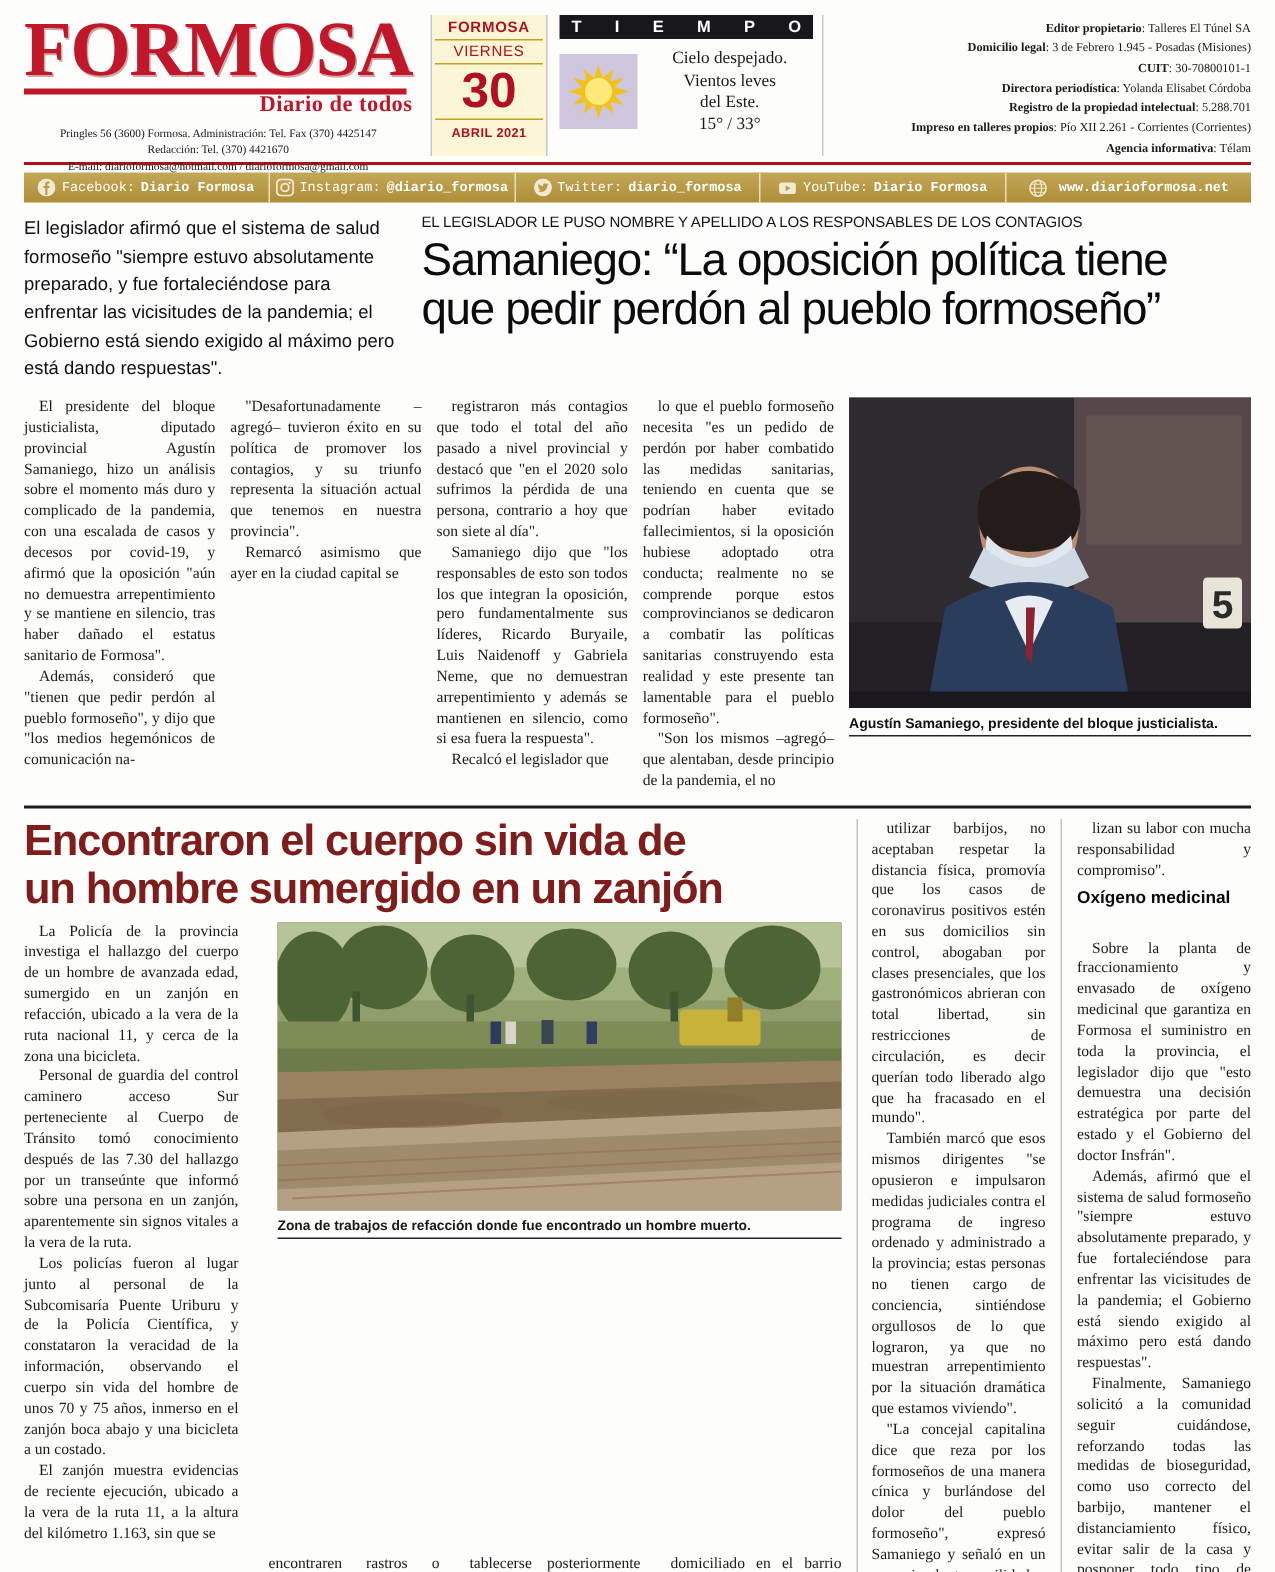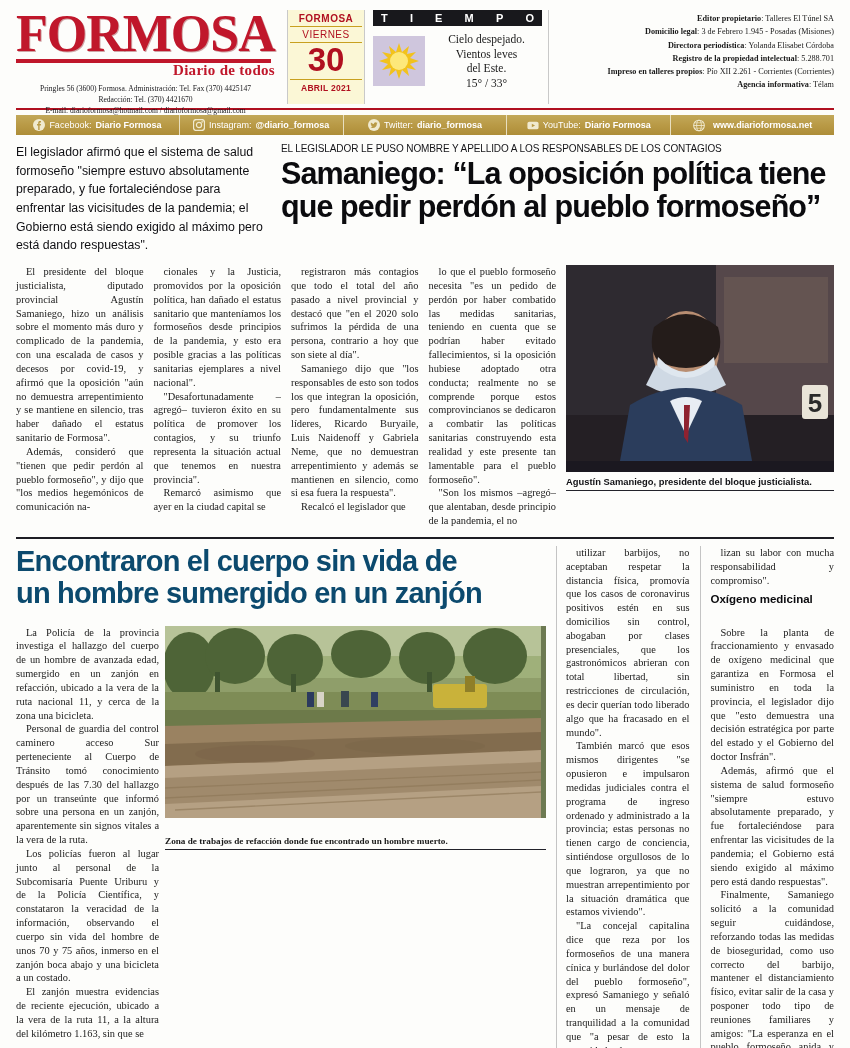--- a/index.html
+++ b/index.html
@@ -165,21 +165,21 @@
     height: 20px;
     align-items: stretch;
   }
   .social-item {
     flex: 1;
     display: flex;
     align-items: center;
     justify-content: center;
     gap: 4px;
     border-right: 1px solid #e8dfc0;
-    font-family: Liberation Sans, sans-serif;
+    font-family: Liberation Mono, monospace;
     font-size: 9px;
     color: #ffffff;
   }
   .social-item:last-child { border-right: none; }
   .social-item .sname { font-weight: bold; }
   .social-item .slabel { font-weight: normal; }
   .sicon {
     width: 12px; height: 12px;
     display: inline-flex; align-items: center; justify-content: center;
     flex: 0 0 12px;
@@ -201,21 +201,21 @@
   .a1-head { flex: 1; }
   .a1-kicker {
     font-family: "Liberation Sans", sans-serif;
     font-size: 10px;
     letter-spacing: -0.1px;
     color: #141418;
     margin-bottom: 3px;
   }
   .a1-title {
     font-family: "Liberation Sans", sans-serif;
-    font-weight: bold;
+    font-weight: normal;
     font-size: 30.5px;
     line-height: 1.08;
     letter-spacing: -0.9px;
     color: #0b0b0e;
   }
 
   .a1-body {
     display: flex;
     margin-top: 10px;
     gap: 10px;
@@ -262,37 +262,37 @@
     margin-top: 7px;
   }
   .lower-left { flex: 0 0 530px; }
   .lower-right { flex: 1; display: flex; gap: 10px; border-left: 1px solid #c4c4c4; padding-left: 9px;}
   .a2-title {
     font-family: "Liberation Sans", sans-serif;
     font-weight: bold;
     font-size: 29px;
     line-height: 1.1;
     letter-spacing: -0.8px;
-    color: #0c4a6e;
-  }
-  .a2-row1 { display: flex; gap: 6px; margin-top: 16px; }
+    color: #7f1d1d;
+  }
+  .a2-row1 { display: flex; gap: 26px; margin-top: 5px; }
   .a2-col1 { flex: 0 0 143px; }
   .a2-photo-wrap { flex: 1; }
   .photo2 {
     width: 100%;
     height: 192px;
     position: relative;
     overflow: hidden;
     background: #6d7a52;
   }
   .photo2-caption {
-    font-family: Liberation Serif, serif;
+    font-family: Liberation Sans, sans-serif;
     font-weight: bold;
     font-size: 9.2px;
-    padding-top: 18px;
+    padding-top: 5px;
     border-bottom: 1.5px solid #22222a;
     padding-bottom: 3px;
   }
   .a2-row2 { display: flex; gap: 10px; margin-top: 7px; }
   .subhead {
     font-family: "Liberation Sans", sans-serif;
     font-weight: bold;
     font-size: 11.5px;
     margin: 5px 0 18px 0;
     color: #0b0b0e;
@@ -353,20 +353,21 @@
           <div>Vientos leves</div>
           <div>del Este.</div>
           <div>15° / 33°</div>
         </div>
       </div>
     </div>
 
     <div class="mh-info">
       <div><b>Editor propietario</b>: <span>Talleres El Túnel SA</span></div>
       <div><b>Domicilio legal</b>: <span>3 de Febrero 1.945 - Posadas (Misiones)</span></div>
+      <div><b>CUIT</b>: <span>30-70800101-1</span></div>
       <div><b>Directora periodística</b>: <span>Yolanda Elisabet Córdoba</span></div>
       <div><b>Registro de la propiedad intelectual</b>: <span>5.288.701</span></div>
       <div><b>Impreso en talleres propios</b>: <span>Pío XII 2.261 - Corrientes (Corrientes)</span></div>
       <div><b>Agencia informativa</b>: <span>Télam</span></div>
     </div>
   </div>
 
   <div class="social-bar">
 
     <div class="social-item">
@@ -439,21 +440,20 @@
       </div>
     </div>
   </div>
 
   <div class="a1-body">
     <div class="col">
       <p>El presidente del bloque justicialista, diputado provincial Agustín Samaniego, hizo un análisis sobre el momento más duro y complicado de la pandemia, con una escalada de casos y decesos por covid-19, y afirmó que la oposición "aún no demuestra arrepentimiento y se mantiene en silencio, tras haber dañado el estatus sanitario de Formosa".</p>
       <p>Además, consideró que "tienen que pedir perdón al pueblo formoseño", y dijo que "los medios hegemónicos de comunicación na-</p>
     </div>
     <div class="col">
-      <p>cionales y la Justicia, promovidos por la oposición política, han dañado el estatus sanitario que manteníamos los formoseños desde principios de la pandemia, y esto era posible gracias a las políticas sanitarias ejemplares a nivel nacional".</p>
       <p>"Desafortunadamente –agregó– tuvieron éxito en su política de promover los contagios, y su triunfo representa la situación actual que tenemos en nuestra provincia".</p>
       <p>Remarcó asimismo que ayer en la ciudad capital se</p>
     </div>
     <div class="col">
       <p>registraron más contagios que todo el total del año pasado a nivel provincial y destacó que "en el 2020 solo sufrimos la pérdida de una persona, contrario a hoy que son siete al día".</p>
       <p>Samaniego dijo que "los responsables de esto son todos los que integran la oposición, pero fundamentalmente sus líderes, Ricardo Buryaile, Luis Naidenoff y Gabriela Neme, que no demuestran arrepentimiento y además se mantienen en silencio, como si esa fuera la respuesta".</p>
       <p>Recalcó el legislador que</p>
     </div>
     <div class="col">
       <p>lo que el pueblo formoseño necesita "es un pedido de perdón por haber combatido las medidas sanitarias, teniendo en cuenta que se podrían haber evitado fallecimientos, si la oposición hubiese adoptado otra conducta; realmente no se comprende porque estos comprovincianos se dedicaron a combatir las políticas sanitarias construyendo esta realidad y este presente tan lamentable para el pueblo formoseño".</p>

